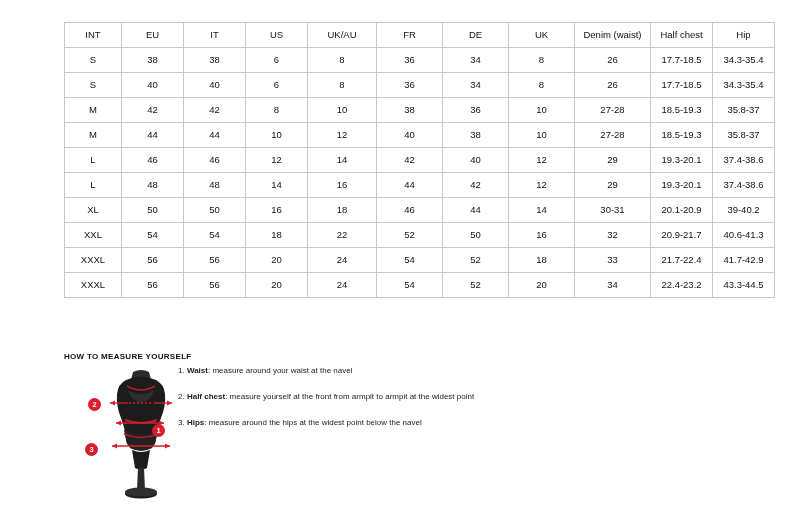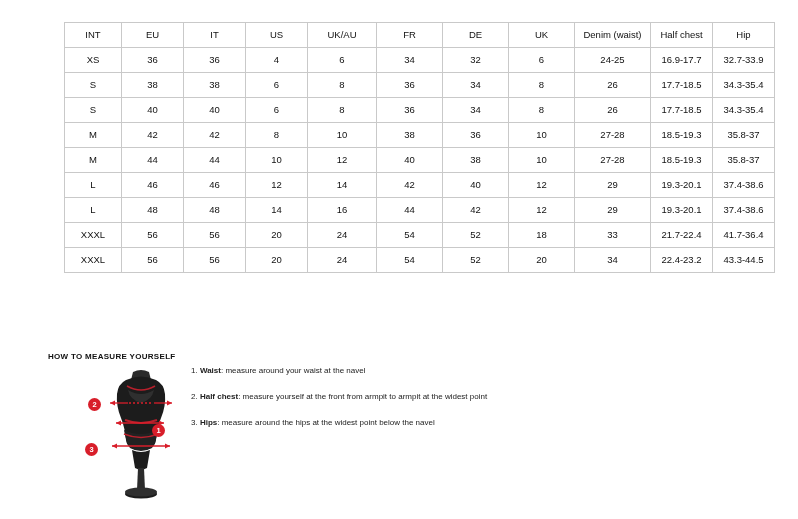--- a/index.html
+++ b/index.html
@@ -57,21 +57,21 @@
   col.c-fr     { width: 66px; }
   col.c-de     { width: 66px; }
   col.c-uk     { width: 66px; }
   col.c-denim  { width: 76px; }
   col.c-hchest { width: 62px; }
   col.c-hip    { width: 62px; }
 
   
   .measure-title {
     position: absolute;
-    left: 48px;
+    left: 64px;
     top: 352px;
     font-size: 8px;
     font-weight: bold;
     letter-spacing: 0.3px;
     color: #111111;
   }
   .figure {
     position: absolute;
     left: 86px;
     top: 368px;
@@ -83,21 +83,20 @@
     left: 178px;
     top: 366px;
     width: 330px;
     font-size: 8px;
     color: #222222;
     line-height: 1.35;
   }
   .note {
     margin-bottom: 15px;
     white-space: nowrap;
-    margin-left: 13px;
   }
   .note b { font-weight: bold; }
 
   
   .bullet {
     position: absolute;
     width: 13px;
     height: 13px;
     border-radius: 50%;
     background: #d81e2a;
@@ -141,33 +140,20 @@
           <th>FR</th>
           <th>DE</th>
           <th>UK</th>
           <th>Denim (waist)</th>
           <th>Half chest</th>
           <th>Hip</th>
         </tr>
       </thead>
       <tbody>
         <tr>
-          <td>XS</td>
-          <td>36</td>
-          <td>36</td>
-          <td>4</td>
-          <td>6</td>
-          <td>34</td>
-          <td>32</td>
-          <td>6</td>
-          <td>24-25</td>
-          <td>16.9-17.7</td>
-          <td>32.7-33.9</td>
-        </tr>
-        <tr>
           <td>S</td>
           <td>38</td>
           <td>38</td>
           <td>6</td>
           <td>8</td>
           <td>36</td>
           <td>34</td>
           <td>8</td>
           <td>26</td>
           <td>17.7-18.5</td>
@@ -232,31 +218,57 @@
           <td>14</td>
           <td>16</td>
           <td>44</td>
           <td>42</td>
           <td>12</td>
           <td>29</td>
           <td>19.3-20.1</td>
           <td>37.4-38.6</td>
         </tr>
         <tr>
+          <td>XL</td>
+          <td>50</td>
+          <td>50</td>
+          <td>16</td>
+          <td>18</td>
+          <td>46</td>
+          <td>44</td>
+          <td>14</td>
+          <td>30-31</td>
+          <td>20.1-20.9</td>
+          <td>39-40.2</td>
+        </tr>
+        <tr>
+          <td>XXL</td>
+          <td>54</td>
+          <td>54</td>
+          <td>18</td>
+          <td>22</td>
+          <td>52</td>
+          <td>50</td>
+          <td>16</td>
+          <td>32</td>
+          <td>20.9-21.7</td>
+          <td>40.6-41.3</td>
+        </tr>
+        <tr>
           <td>XXXL</td>
           <td>56</td>
           <td>56</td>
           <td>20</td>
           <td>24</td>
           <td>54</td>
           <td>52</td>
           <td>18</td>
           <td>33</td>
           <td>21.7-22.4</td>
-          <td>41.7-36.4</td>
+          <td>41.7-42.9</td>
         </tr>
         <tr>
           <td>XXXL</td>
           <td>56</td>
           <td>56</td>
           <td>20</td>
           <td>24</td>
           <td>54</td>
           <td>52</td>
           <td>20</td>

